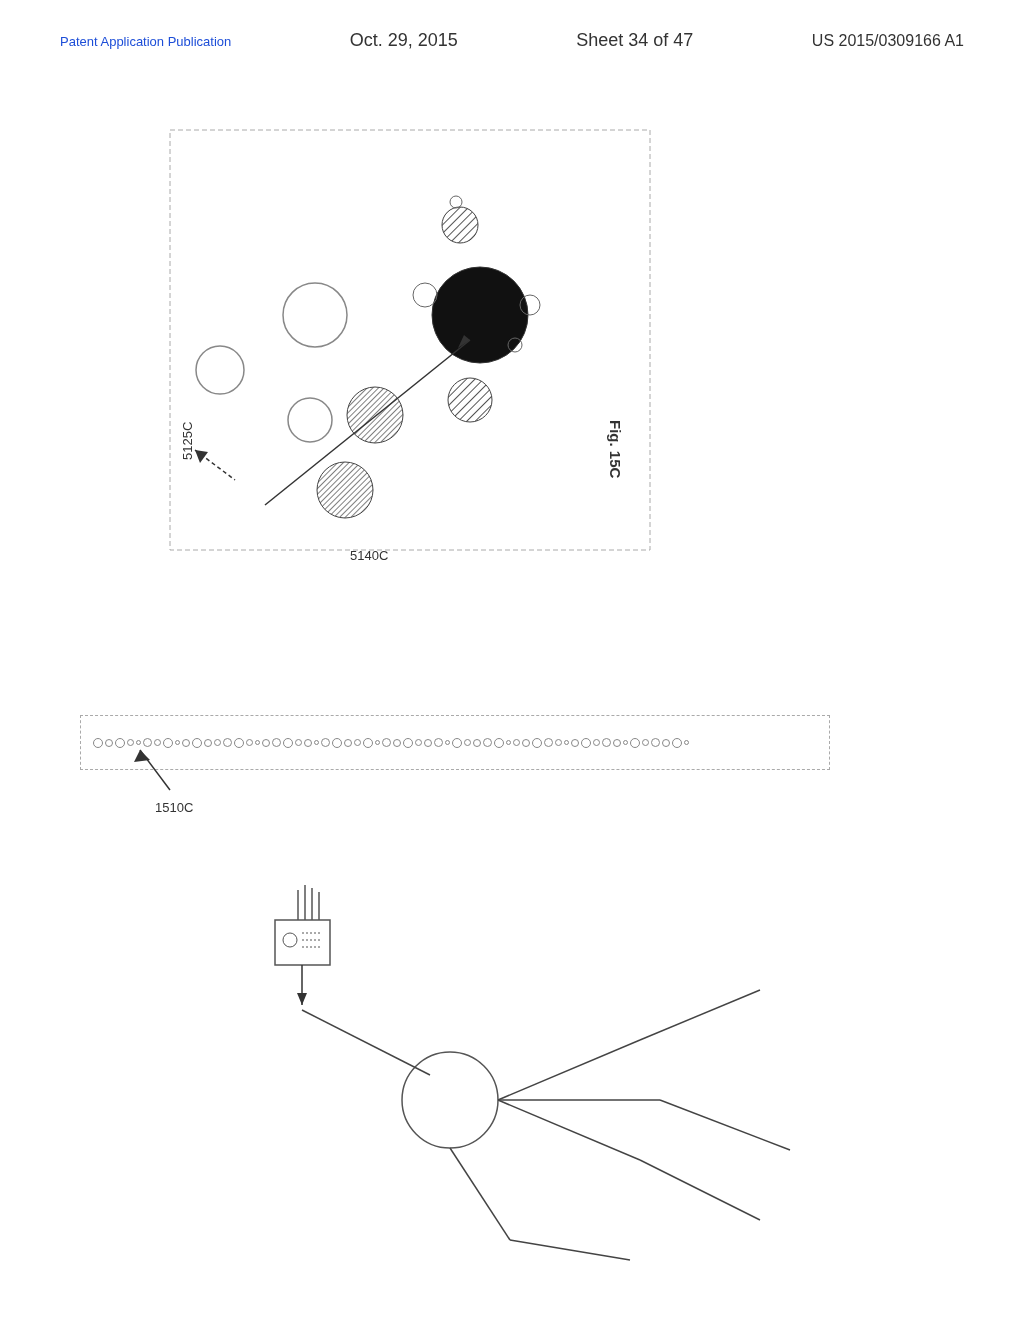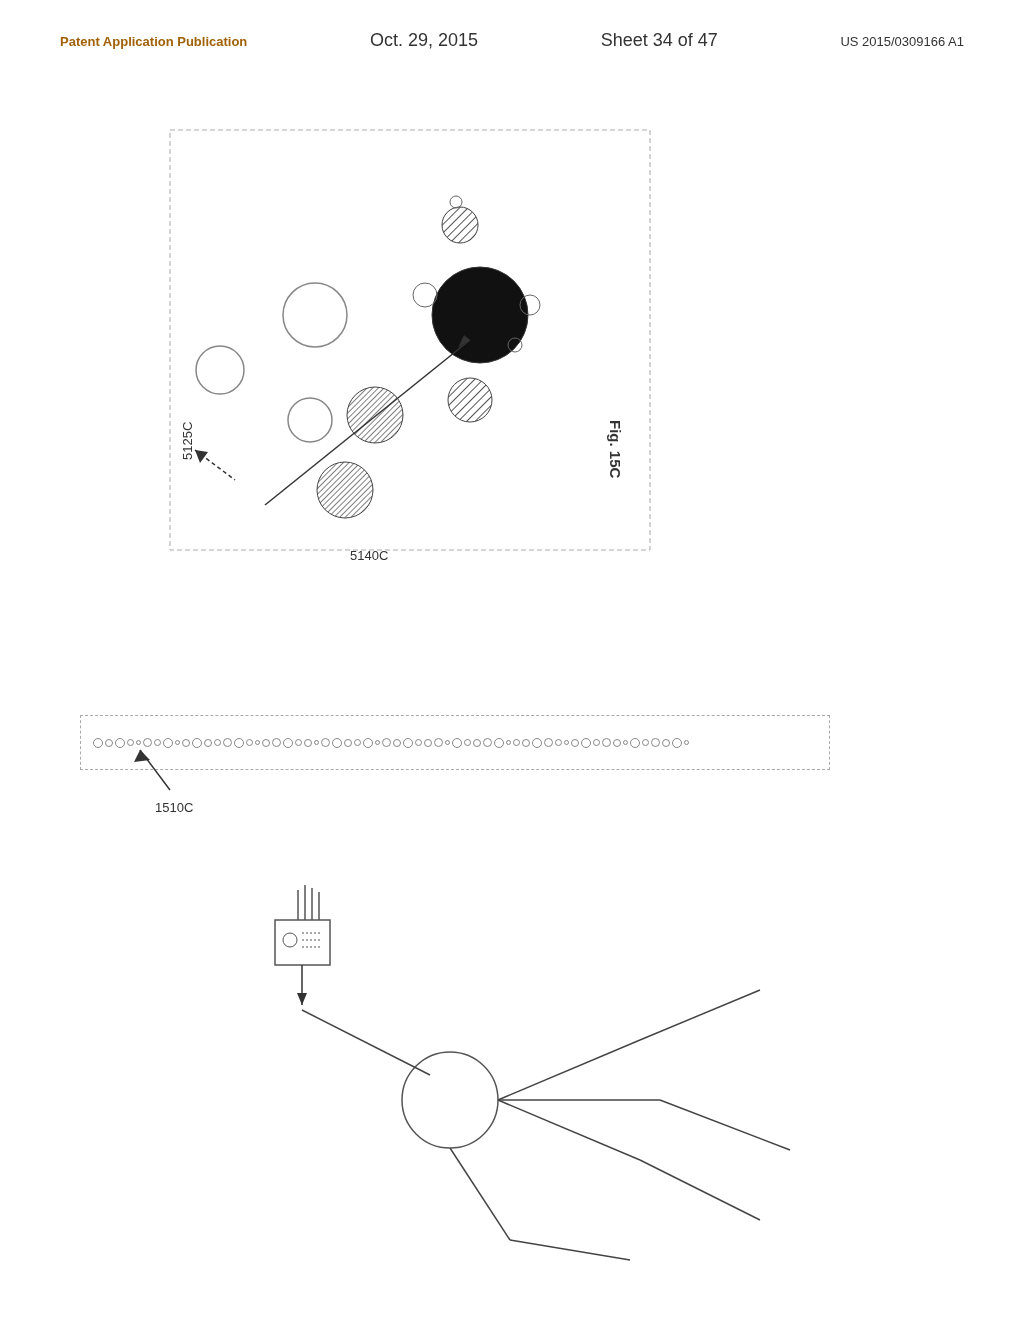--- a/index.html
+++ b/index.html
@@ -15,31 +15,31 @@
     .header {
       display: flex;
       justify-content: space-between;
       align-items: baseline;
       padding: 30px 60px 10px 60px;
       border-bottom: none;
     }
 
     .header-left {
       font-size: 13px;
-      font-weight: bold;
-      color: #a16207;
+      font-weight: normal;
+      color: #1d4ed8;
     }
 
     .header-center {
       font-size: 18px;
       color: #333;
     }
 
     .header-right {
-      font-size: 13px;
+      font-size: 16px;
       color: #333;
     }
 
     svg {
       overflow: visible;
     }
   </style>
 </head>
 <body>
 

